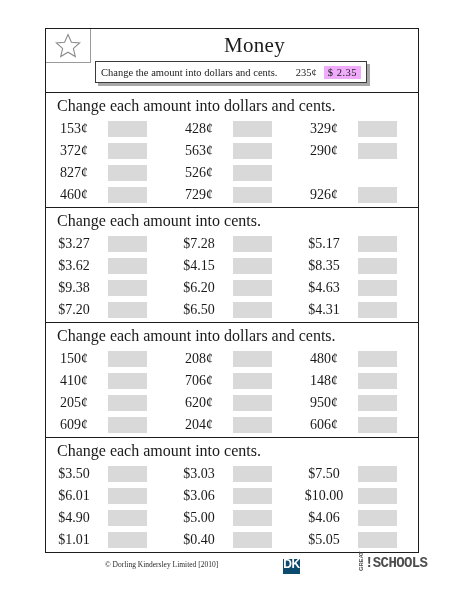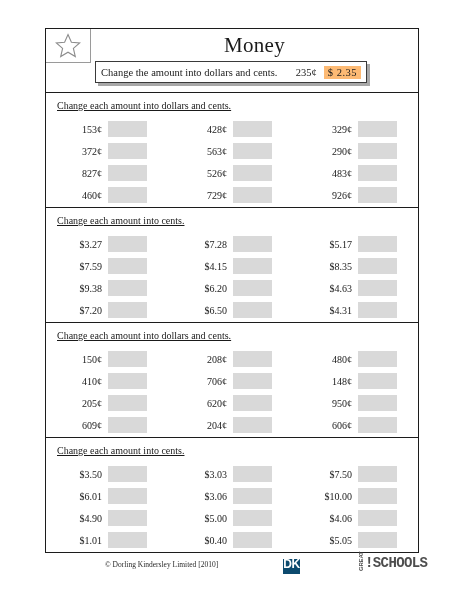--- a/index.html
+++ b/index.html
@@ -95,62 +95,61 @@
     font-size: 10.5px;
     flex: 1;
     white-space: nowrap;
   }
   .example-amount {
     font-size: 10.5px;
     margin-right: 7px;
     white-space: nowrap;
   }
   .example-answer {
-    background: #fdba74;
+    background: #f0abfc;
     font-size: 10.5px;
     padding: 1px 4px;
     white-space: nowrap;
     letter-spacing: 0.5px;
   }
 
   
   .section {
     box-sizing: border-box;
     padding: 6px 0 4px 0;
     border-bottom: 1.5px solid #1c1c1c;
     height: 115px;
   }
   .section:last-of-type {
     border-bottom: none;
   }
   .section-title {
-    font-size: 10px;
+    font-size: 16px;
     padding-left: 11px;
     margin-bottom: 5px;
     line-height: 14px;
-    text-decoration: underline;
   }
   .rows { }
   .row {
     display: flex;
     height: 22px;
     align-items: center;
   }
   .cell {
     display: flex;
     align-items: center;
     box-sizing: border-box;
   }
   .cell-1 { width: 125px; }
   .cell-2 { width: 125px; }
   .cell-3 { width: 121px; }
 
   .q-label {
-    font-size: 10px;
-    text-align: right;
+    font-size: 14px;
+    text-align: center;
     width: 62px;
     padding-right: 6px;
     white-space: nowrap;
     box-sizing: border-box;
   }
   .answer-box {
     width: 39px;
     height: 16px;
     background: #d9d9d9;
   }
@@ -272,24 +271,20 @@
       </div>
       <div class="row">
         <div class="cell cell-1">
           <span class="q-label">827¢</span>
           <span class="answer-box"></span>
         </div>
         <div class="cell cell-2">
           <span class="q-label">526¢</span>
           <span class="answer-box"></span>
         </div>
-        <div class="cell cell-3">
-          <span class="q-label">483¢</span>
-          <span class="answer-box"></span>
-        </div>
       </div>
       <div class="row">
         <div class="cell cell-1">
           <span class="q-label">460¢</span>
           <span class="answer-box"></span>
         </div>
         <div class="cell cell-2">
           <span class="q-label">729¢</span>
           <span class="answer-box"></span>
         </div>
@@ -313,21 +308,21 @@
           <span class="q-label">$7.28</span>
           <span class="answer-box"></span>
         </div>
         <div class="cell cell-3">
           <span class="q-label">$5.17</span>
           <span class="answer-box"></span>
         </div>
       </div>
       <div class="row">
         <div class="cell cell-1">
-          <span class="q-label">$7.59</span>
+          <span class="q-label">$3.62</span>
           <span class="answer-box"></span>
         </div>
         <div class="cell cell-2">
           <span class="q-label">$4.15</span>
           <span class="answer-box"></span>
         </div>
         <div class="cell cell-3">
           <span class="q-label">$8.35</span>
           <span class="answer-box"></span>
         </div>

